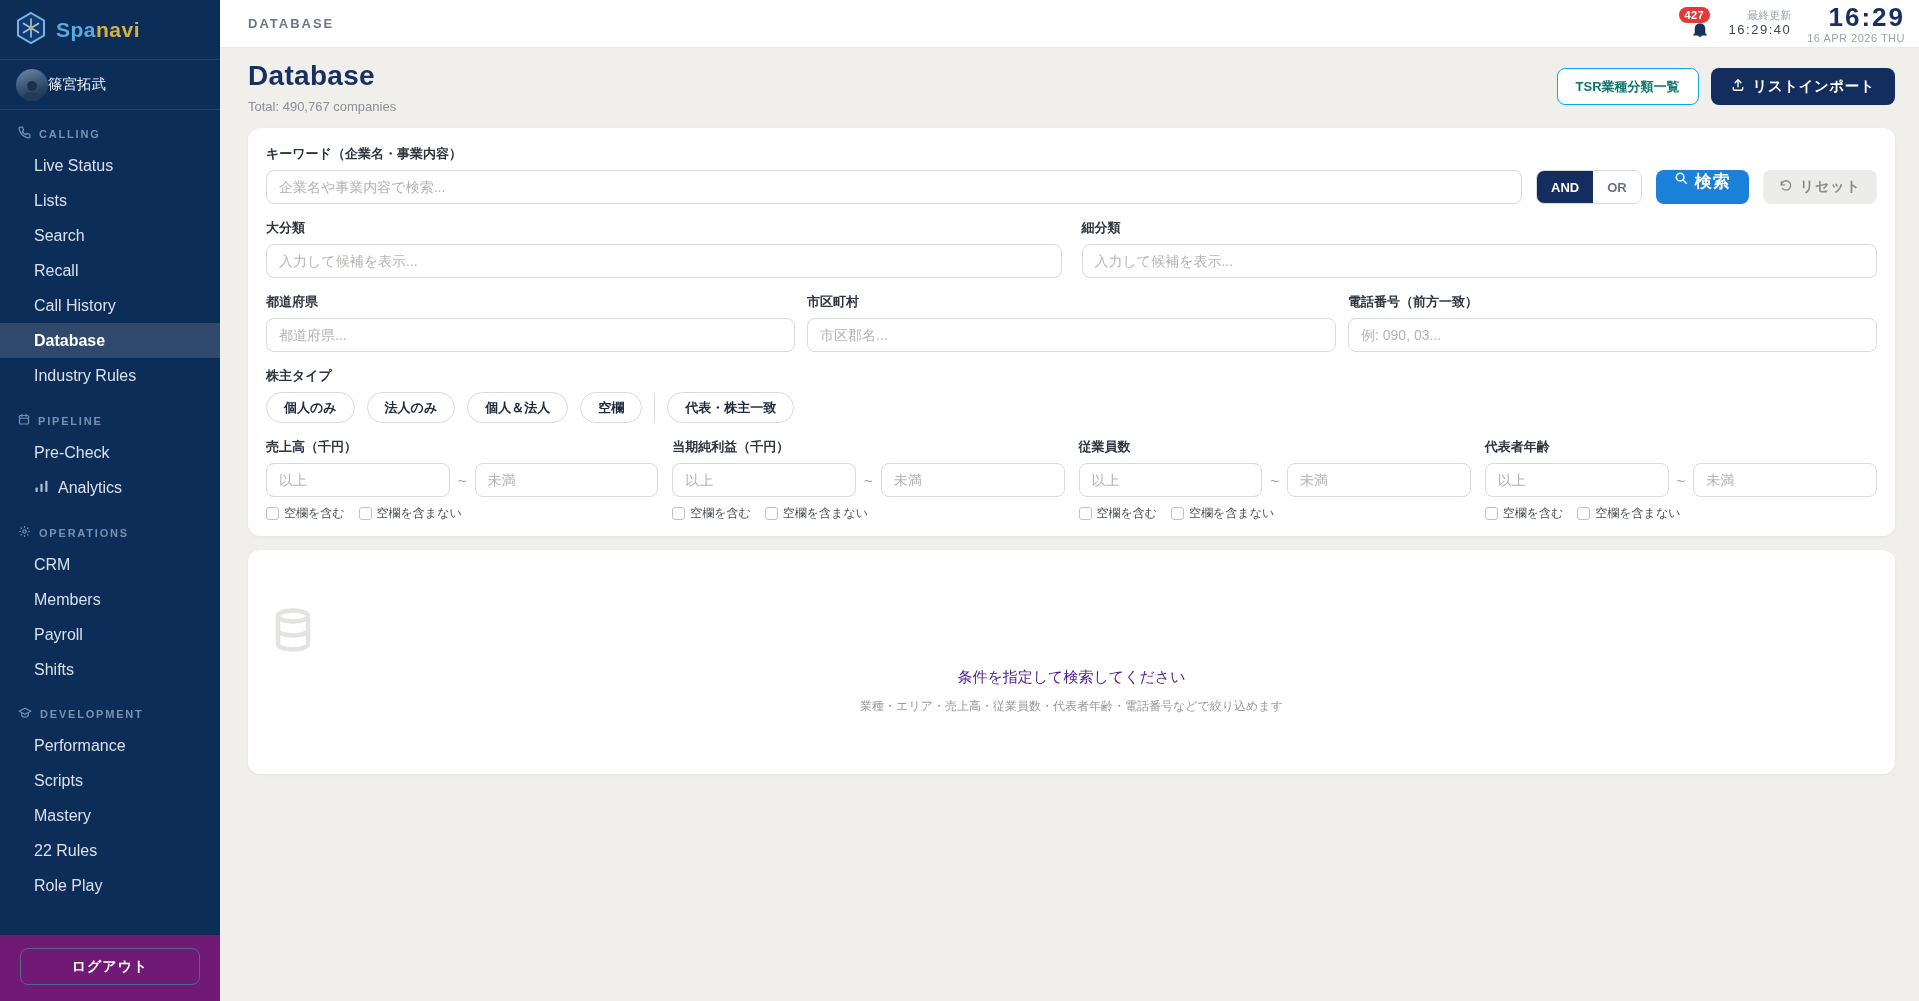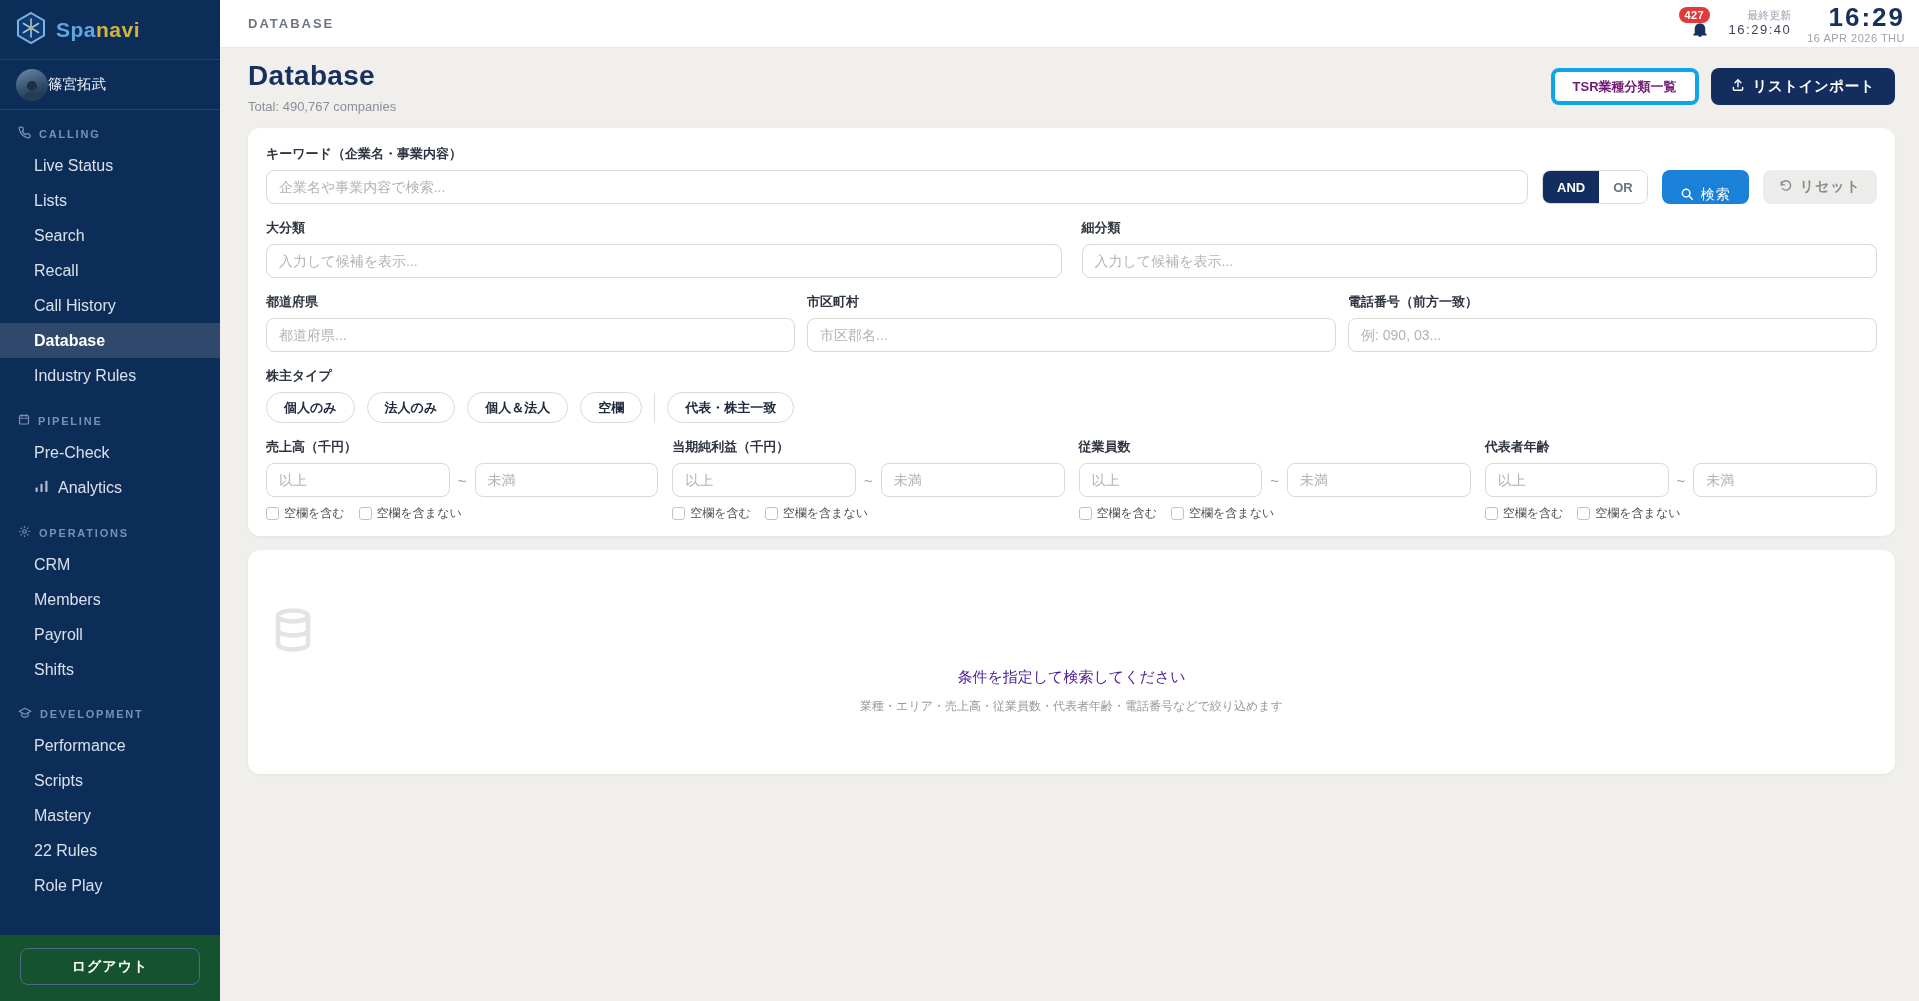--- a/index.html
+++ b/index.html
@@ -37,21 +37,21 @@
     display:flex; align-items:center; gap:8px; padding:8px 18px 7px 18px;
     color:#7b90b0; font-size:11px; font-weight:bold; letter-spacing:1.8px;
   }
   .section-head svg{ flex:none; }
   .nav-item{
     padding:8px 18px 8px 34px; font-size:16px; color:#d9e0ea; cursor:pointer;
     display:flex; align-items:center; gap:9px; line-height:19px;
   }
   .nav-item.active{ background:#31486d; color:#ffffff; font-weight:bold; }
   .sidebar-footer{
-    flex:none; background:#14532d; padding:13px 20px 16px 20px;
+    flex:none; background:#701a75; padding:13px 20px 16px 20px;
   }
   .logout-btn{
     width:100%; height:37px; background:transparent; color:#ffffff;
     border:1px solid #51678c; border-radius:8px; font-size:14px; font-weight:bold;
     font-family:inherit; cursor:pointer; letter-spacing:1px;
   }
 
   
   .topbar{
     position:fixed; left:220px; top:0; right:0; height:48px; background:#ffffff;
@@ -80,21 +80,21 @@
     display:flex; align-items:flex-start; padding:12px 24px 12px 28px;
   }
   .page-title{ font-size:28px; font-weight:bold; color:#16305f; letter-spacing:.3px; }
   .page-sub{ font-size:13px; color:#8a8f98; margin-top:7px; }
   .head-actions{ margin-left:auto; display:flex; gap:12px; margin-top:8px; }
   .btn{
     height:37px; border-radius:8px; font-family:inherit; font-weight:bold;
     cursor:pointer; display:inline-flex; align-items:center; gap:8px;
   }
   .btn-outline{
-    background:#fff; border:4px solid #0ea5e9; color:#701a75; font-size:13px; padding:0 18px;
+    background:#fff; border:1px solid #0ea5e9; color:#0f766e; font-size:13px; padding:0 18px;
   }
   .btn-primary{
     background:#132e5e; border:none; color:#fff; font-size:14.5px; padding:0 20px; letter-spacing:.5px;
   }
 
   
   .card{
     background:#fff; border-radius:12px; box-shadow:0 1px 3px rgba(20,30,60,.06);
   }
   .filter-card{ margin:2px 24px 0 28px; padding:17px 18px 14px 18px; }
@@ -111,22 +111,22 @@
     border:1px solid #d9d9d7;
   }
   .seg-btn{
     height:100%; border:none; font-family:inherit; font-size:13px; font-weight:bold;
     padding:0 14px; cursor:pointer; display:flex; align-items:center;
   }
   .seg-and{ background:#132e5e; color:#fff; }
   .seg-or{ background:#fff; color:#6b7280; }
   .search-btn{
     height:34px; background:#1a80d8; color:#fff; border:none; border-radius:8px;
-    font-size:14px; font-weight:normal; padding:0 18px; display:inline-flex;
-    align-items:flex-end; gap:7px; cursor:pointer; font-family:inherit; flex:none; letter-spacing:1px;
+    font-size:17px; font-weight:bold; padding:0 18px; display:inline-flex;
+    align-items:flex-start; gap:7px; cursor:pointer; font-family:inherit; flex:none; letter-spacing:1px;
   }
   .reset-btn{
     height:34px; background:#ececea; color:#8a8a8a; border:none; border-radius:8px;
     font-size:14px; font-weight:bold; padding:0 16px; display:inline-flex;
     align-items:center; gap:7px; cursor:pointer; font-family:inherit; flex:none; letter-spacing:1px;
   }
   .row2{ display:grid; grid-template-columns:1fr 1fr; gap:0 20px; margin-top:15px; }
   .row3{ display:grid; grid-template-columns:1fr 1fr 1fr; gap:0 12px; margin-top:15px; }
   .row4{ margin-top:15px; }
   .chips{ display:flex; align-items:center; gap:12px; }

